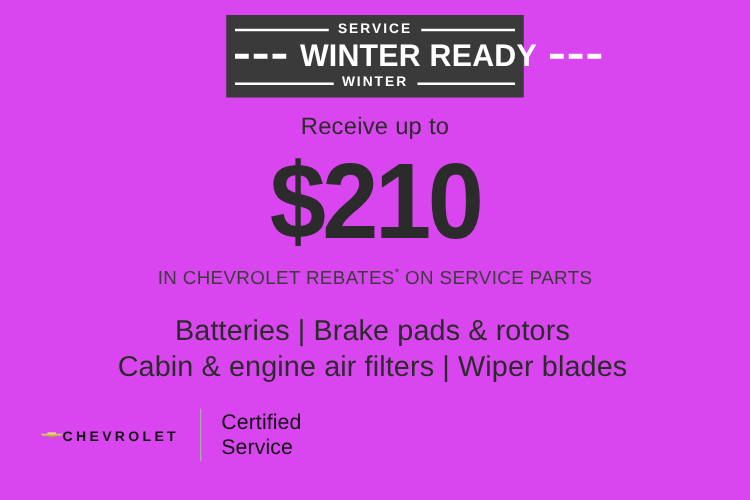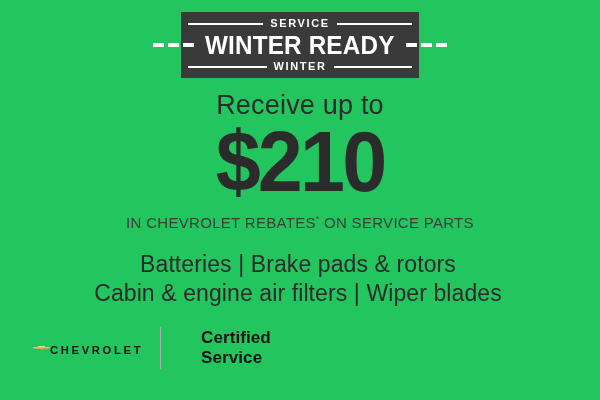--- a/index.html
+++ b/index.html
@@ -10,21 +10,21 @@
     width: 600px;
     height: 400px;
     background: #f2f2f2;
     font-family: "Liberation Sans", sans-serif;
     overflow: hidden;
   }
   .banner {
     position: relative;
     width: 600px;
     height: 400px;
-    background: #22c55e;
+    background: #d946ef;
     box-sizing: border-box;
   }
 
   
   .badge {
     position: absolute;
     left: 181px;
     top: 12px;
     width: 238px;
     height: 66px;
@@ -51,21 +51,20 @@
     color: #ffffff;
     font-size: 11px;
     font-weight: bold;
     letter-spacing: 1.6px;
     line-height: 1;
     white-space: nowrap;
   }
   .badge-main {
     display: flex;
     align-items: center;
-    justify-content: center;
     gap: 8px;
     height: 28px;
   }
   .dashes {
     display: flex;
     align-items: center;
     gap: 4px;
     flex: 0 0 auto;
   }
   .dash {
@@ -83,21 +82,21 @@
     transform: scaleX(0.97);
   }
 
   
   .receive {
     position: absolute;
     left: 0;
     top: 92px;
     width: 600px;
     text-align: center;
-    font-size: 27px;
+    font-size: 19px;
     color: #2b2b2b;
     letter-spacing: 0.2px;
     line-height: 1;
   }
   .amount {
     position: absolute;
     left: 0;
     top: 118px;
     width: 600px;
     text-align: center;
@@ -176,25 +175,24 @@
     transform: scaleX(1.02);
   }
   .lockup-divider {
     width: 1px;
     height: 42px;
     background: #aaaaaa;
     margin: 0 16px 0 18px;
   }
   .certified {
     font-size: 17px;
-    font-weight: bold;
+    font-weight: normal;
     color: #111111;
     line-height: 20px;
     letter-spacing: 0.1px;
-    margin-left: 24px;
   }
 </style>
 </head>
 <body>
 
 <div class="banner">
 
   <div class="badge">
     <div class="badge-row">
       <span class="badge-rule"></span>

